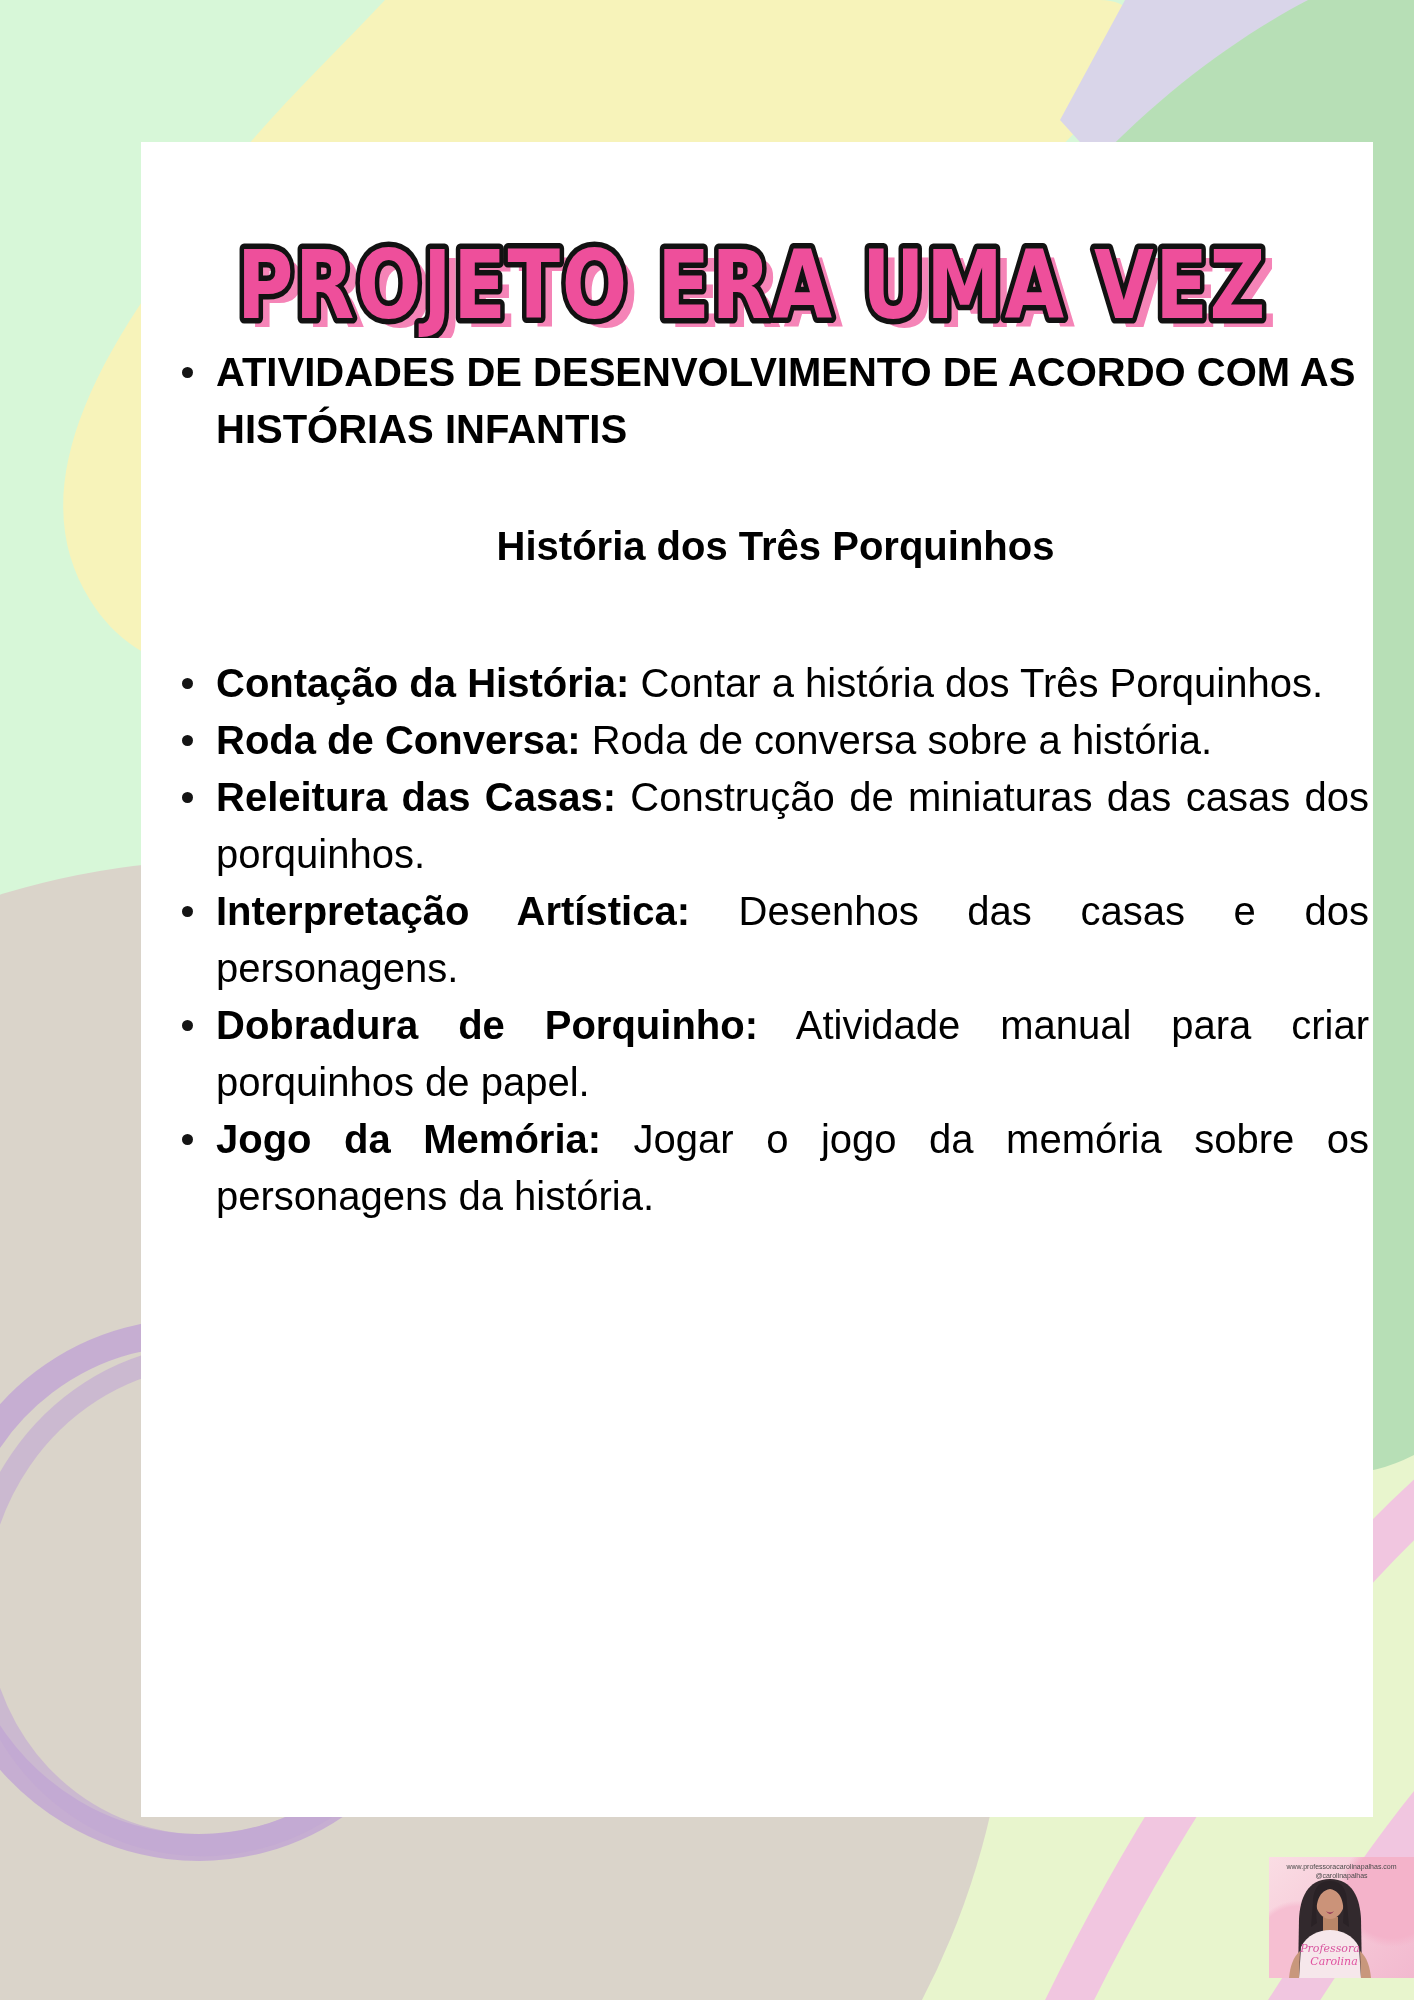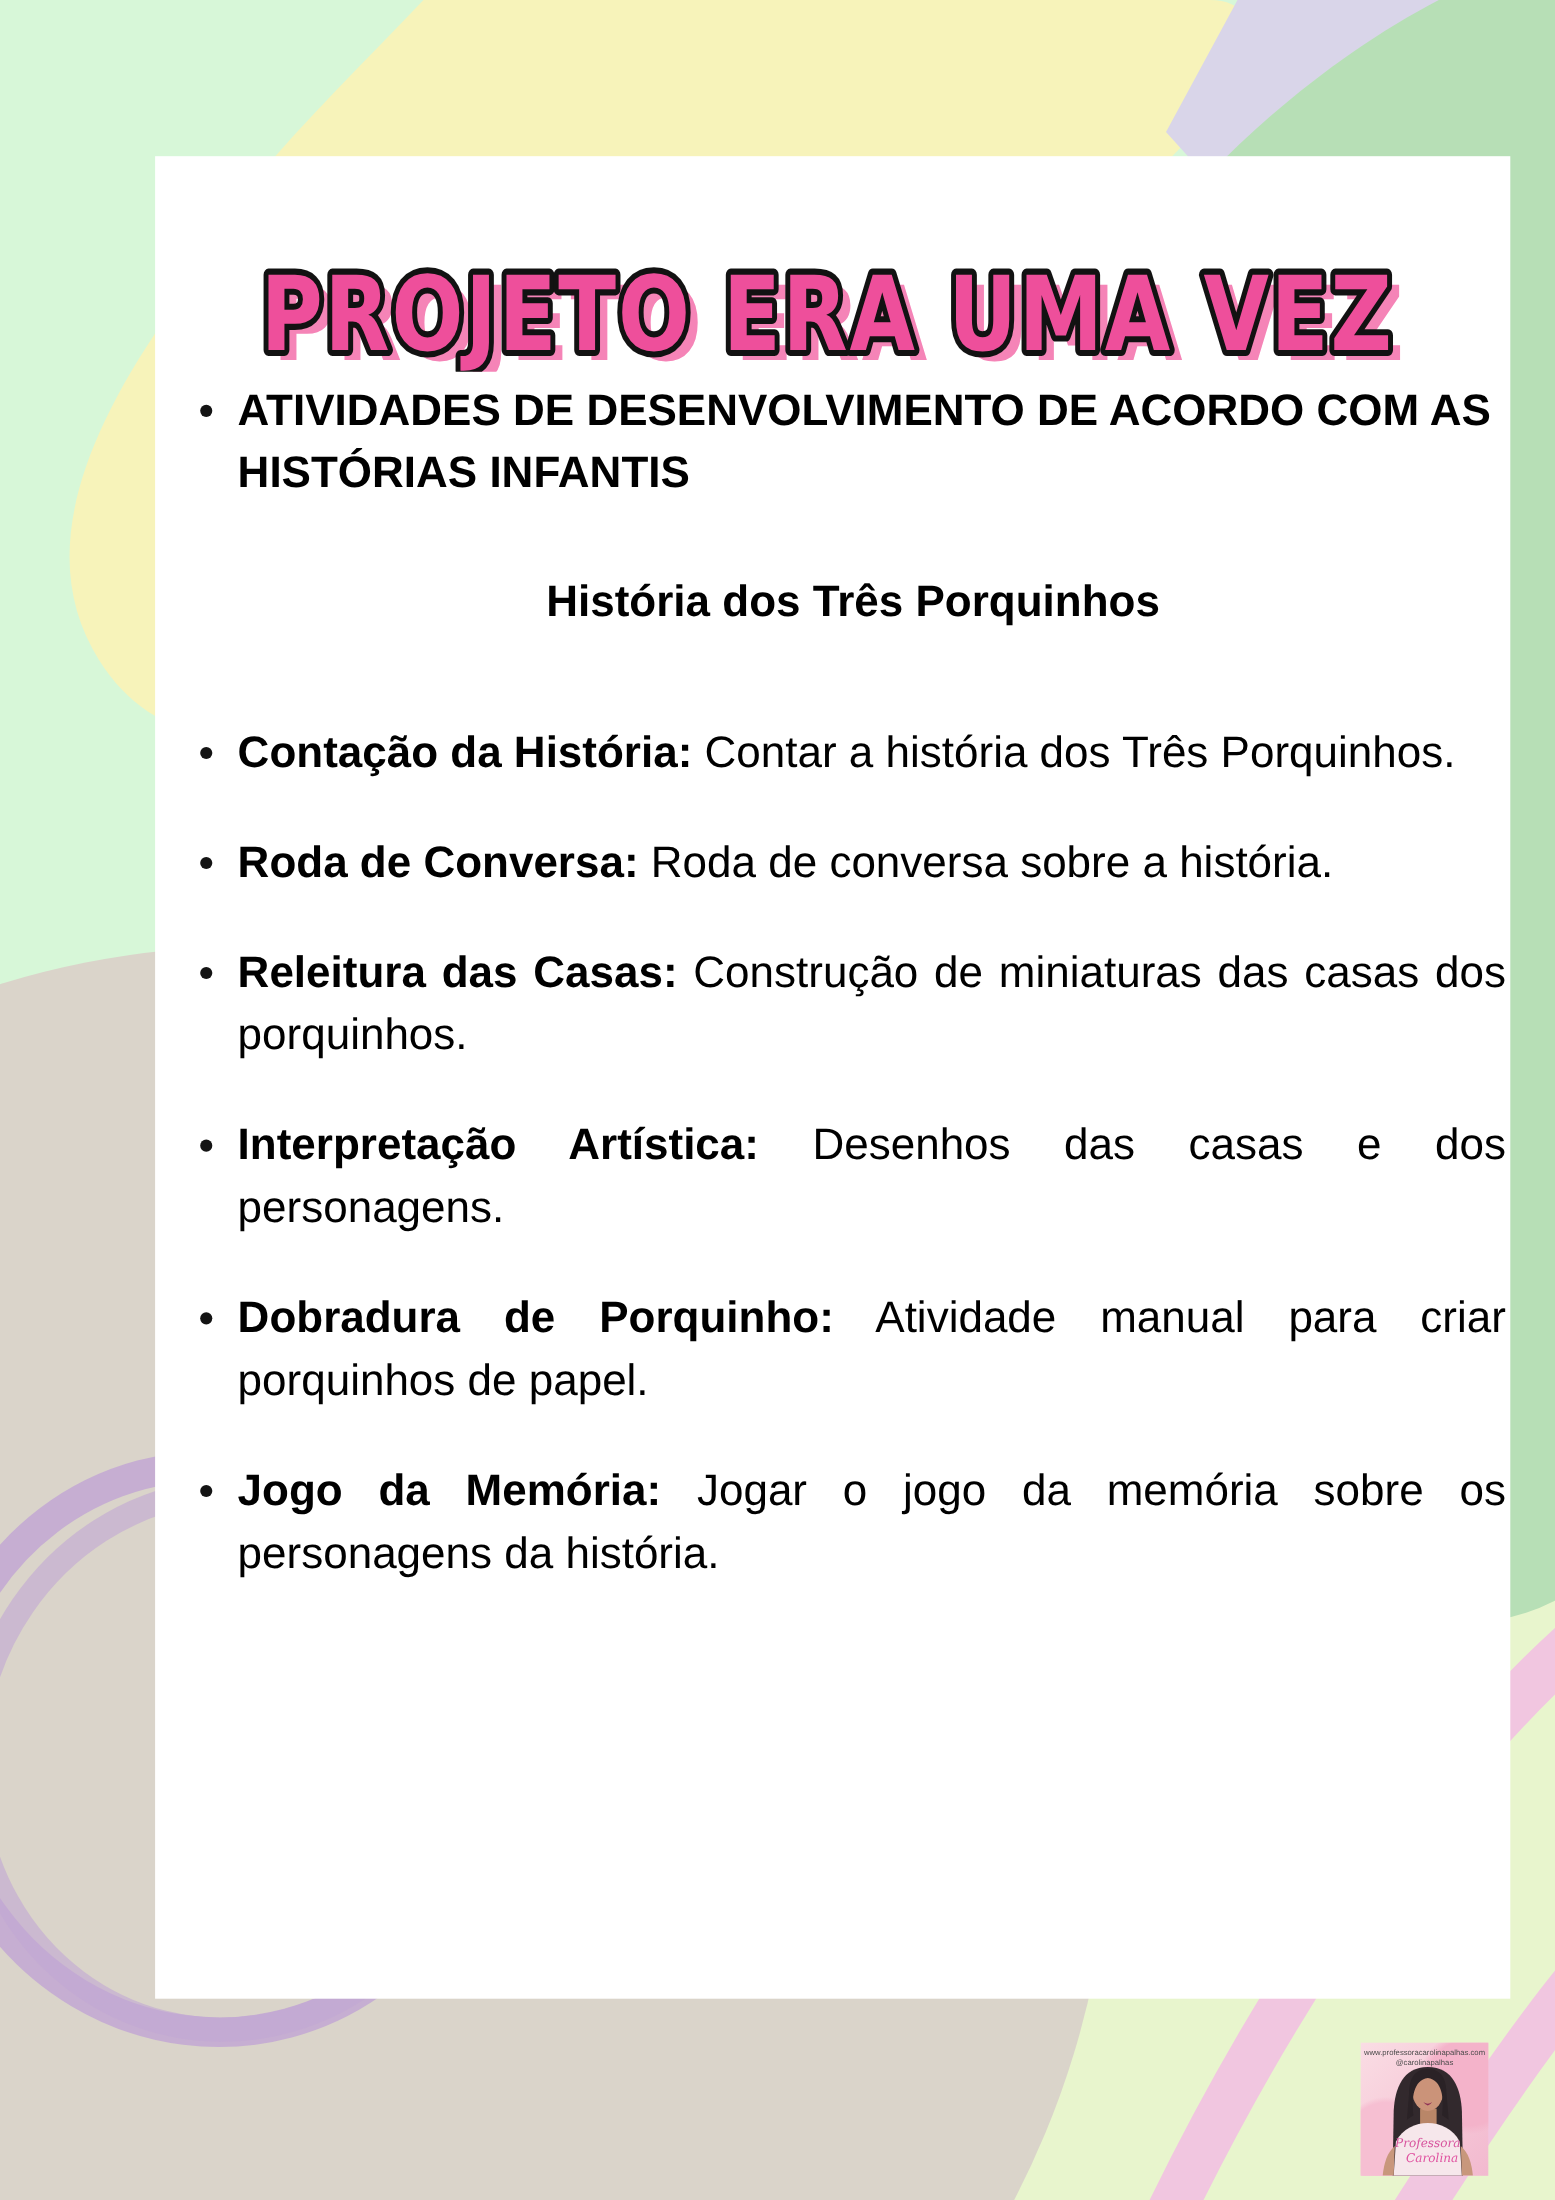--- a/index.html
+++ b/index.html
@@ -66,27 +66,26 @@
     text-align:center;
     font-size:40px;
     line-height:57px;
   }
   ul.activity-list{
     margin:80px 0 0 0;
     padding:0;
   }
   ul.activity-list .bullet-item{
     text-align:justify;
-    margin-top:43px;
   }
   .act-label{font-weight:bold;}
   .badge{
     position:absolute;
-    left:1237px;top:1857px;
-    width:116px;height:121px;
+    left:1269px;top:1857px;
+    width:145px;height:121px;
     background:
       radial-gradient(circle at 20% 75%, #f6bfd2 0 28%, rgba(246,191,210,0) 32%),
       radial-gradient(circle at 85% 30%, #f4b3ca 0 30%, rgba(244,179,202,0) 36%),
       linear-gradient(135deg,#fadde4 0%, #f6c8d7 55%, #f2b9cf 100%);
     overflow:hidden;
   }
   .badge-text{
     position:absolute;left:0;top:5px;width:100%;
     text-align:center;
     color:#4a4a4a;

